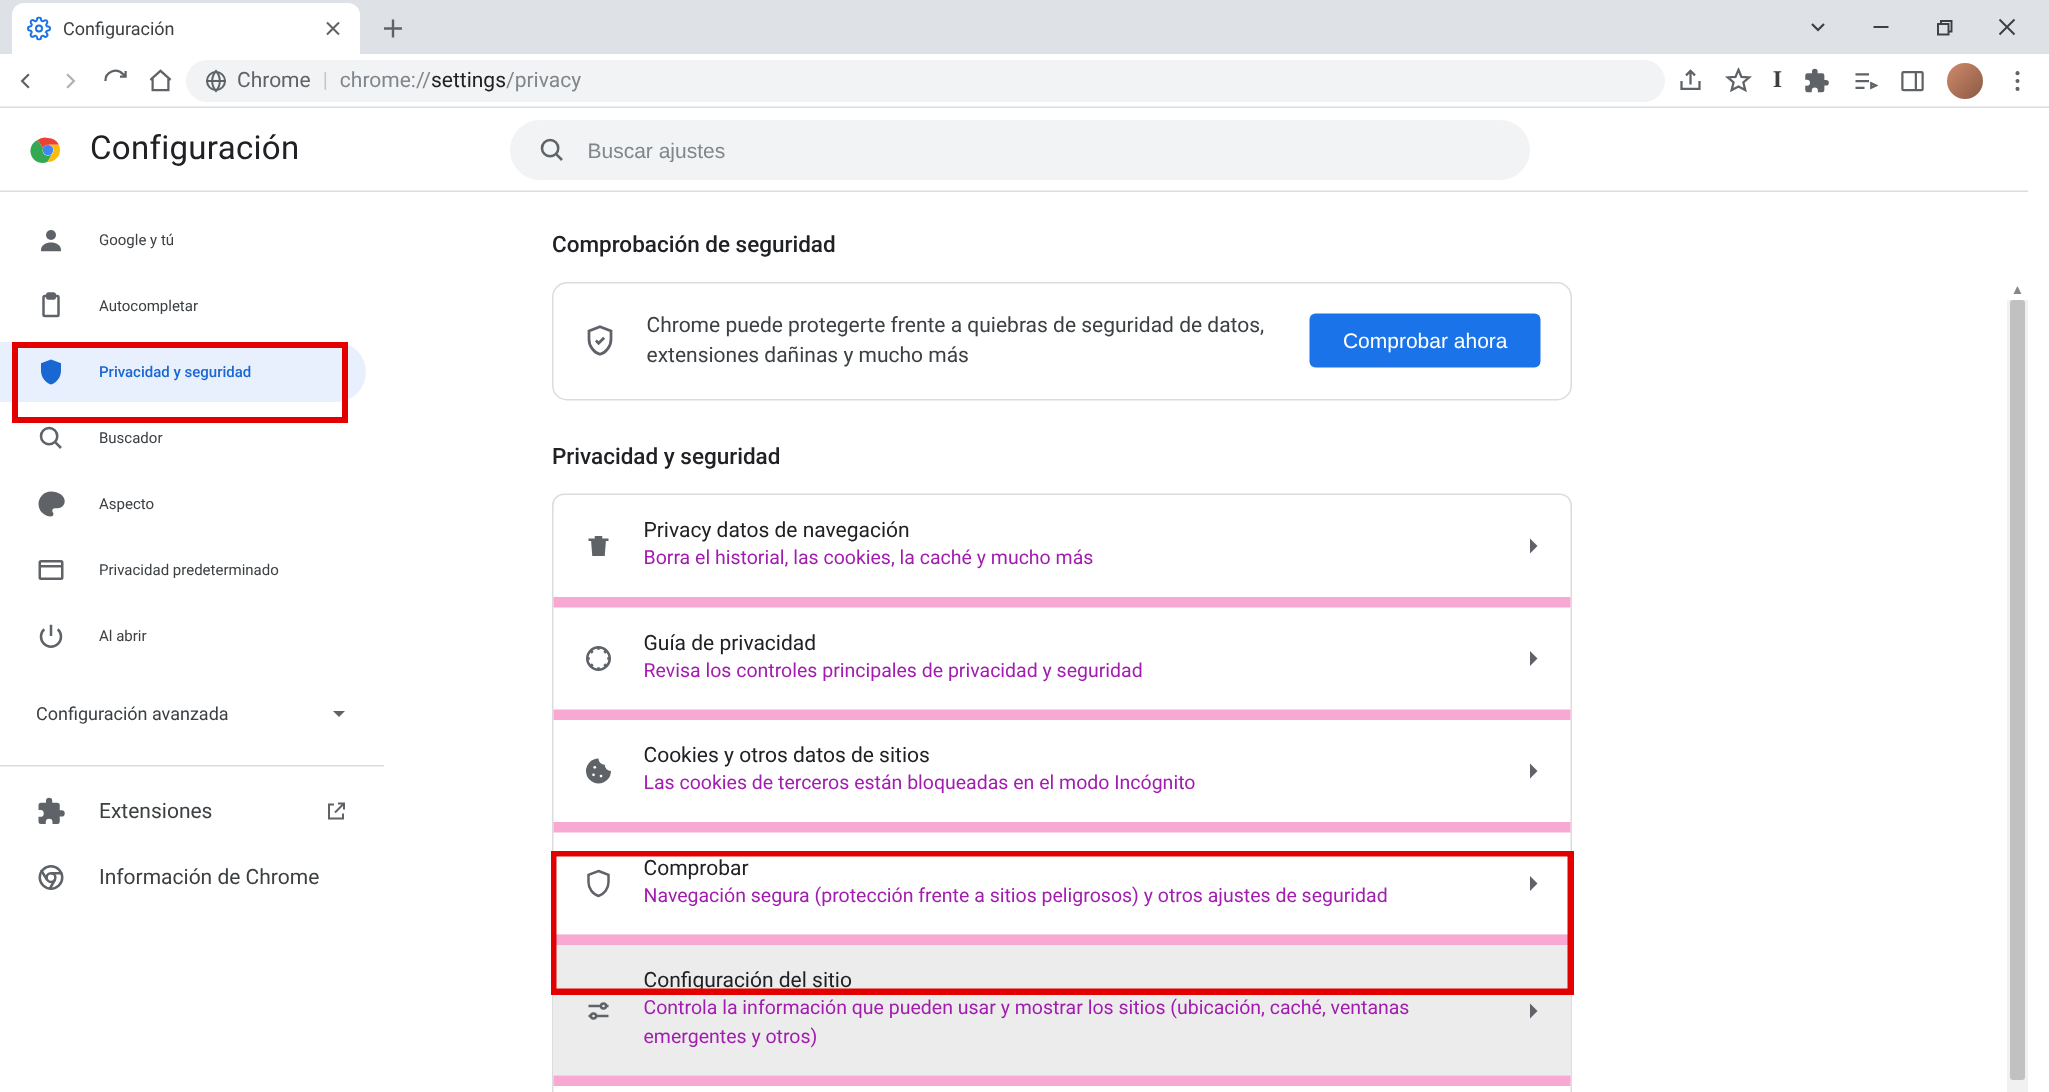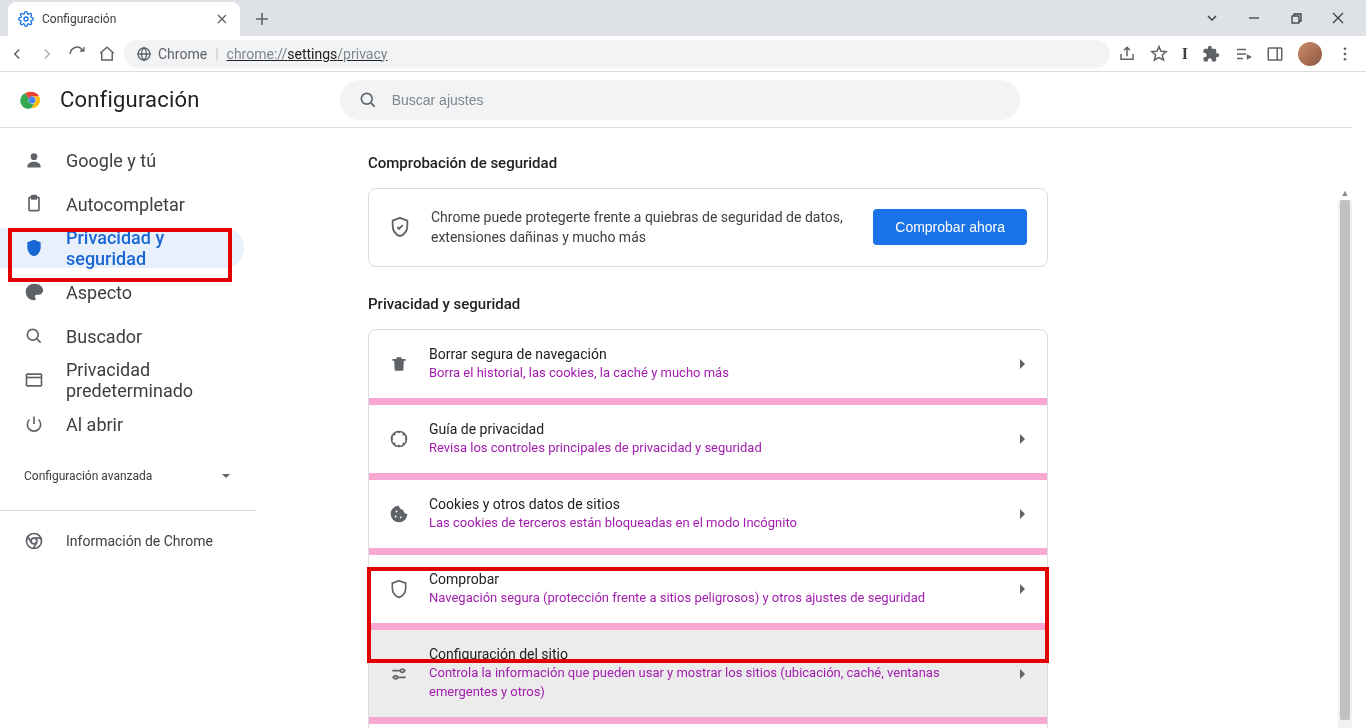--- a/index.html
+++ b/index.html
@@ -64,21 +64,21 @@
     background:#f1f3f4;
     border-radius:14px;
     display:flex;
     align-items:center;
     padding:0 12px;
     gap:8px;
     font-size:14px;
     color:#202124;
   }
   .omnibox .secure { color:#5f6368; display:flex; align-items:center; gap:6px; font-size:14px; }
-  .omnibox .urlbar { flex:1; display:flex; align-items:center; gap:0;text-decoration:underline; }
+  .omnibox .urlbar { flex:1; display:flex; align-items:center; gap:0; }
   .url-dim { color:#80868b; }
   .url-strong { color:#202124; }
   .toolbar-right { display:flex; gap:14px; align-items:center; color:#5f6368; padding-right:4px; }
   .avatar-circle { width:24px; height:24px; border-radius:50%; background:linear-gradient(135deg,#d08a6b,#8a5a44); }
   
   .app {
     width:1352px;
     position:relative;
   }
   .app-header {
@@ -117,21 +117,21 @@
     overflow-y:auto;
   }
   .side-item {
     height:40px;
     display:flex;
     align-items:center;
     gap:22px;
     padding:0 24px;
     border-radius:0 20px 20px 0;
     margin:4px 12px 4px 0;
-    font-size:18px;
+    font-size:10px;
     color:#3c4043;
     cursor:pointer;
   }
   .side-item .icon { width:20px; color:#5f6368; display:flex; align-items:center; justify-content:center; }
   .side-item.active { background:#e8f0fe; color:#1967d2; font-weight:500; }
   .side-item.active .icon { color:#1967d2; }
   .side-advanced {
     height:48px;
     display:flex;
     align-items:center;
@@ -173,20 +173,21 @@
   .card {
     border:1px solid #dadce0;
     border-radius:8px;
     background:#fff;
   }
   .safety-card {
     display:flex;
     align-items:center;
     padding:18px 20px;
     gap:20px;
+    border-radius:10px;
   }
   .safety-text { flex:1; font-size:14px; color:#3c4043; line-height:1.45; }
   .btn-primary {
     background:#1a73e8;
     color:#fff;
     border:none;
     height:36px;
     padding:0 22px;
     border-radius:4px;
     font-size:14px;
@@ -401,34 +402,34 @@
       <div class="side-item active">
         <span class="icon">
             <svg width="20" height="20" viewBox="0 0 24 24" fill="#1967d2">
               <path d="M12 2l8 3v6c0 5-3.4 9.7-8 11-4.6-1.3-8-6-8-11V5z"></path>
             </svg>
           </span>
         <span>Privacidad y seguridad</span>
       </div>
       <div class="side-item">
         <span class="icon">
-            <svg width="20" height="20" viewBox="0 0 24 24" fill="#5f6368">
-              <path d="M12 2a10 10 0 1 0 0 20c1.1 0 2-.9 2-2 0-.5-.2-1-.5-1.3-.3-.4-.5-.8-.5-1.3 0-1.1.9-2 2-2h2.3A5.7 5.7 0 0 0 23 9.7C23 5.5 18.1 2 12 2z"></path>
-            </svg>
-          </span>
-        <span>Aspecto</span>
-      </div>
-      <div class="side-item">
-        <span class="icon">
             <svg width="20" height="20" viewBox="0 0 24 24" fill="none" stroke="#5f6368" stroke-width="2">
               <circle cx="10.5" cy="10.5" r="6.5"></circle>
               <path d="M20 20l-4.5-4.5"></path>
             </svg>
           </span>
         <span>Buscador</span>
+      </div>
+      <div class="side-item">
+        <span class="icon">
+            <svg width="20" height="20" viewBox="0 0 24 24" fill="#5f6368">
+              <path d="M12 2a10 10 0 1 0 0 20c1.1 0 2-.9 2-2 0-.5-.2-1-.5-1.3-.3-.4-.5-.8-.5-1.3 0-1.1.9-2 2-2h2.3A5.7 5.7 0 0 0 23 9.7C23 5.5 18.1 2 12 2z"></path>
+            </svg>
+          </span>
+        <span>Aspecto</span>
       </div>
       <div class="side-item">
         <span class="icon">
             <svg width="20" height="20" viewBox="0 0 24 24" fill="none" stroke="#5f6368" stroke-width="2">
               <rect x="3" y="5" width="18" height="14" rx="1"></rect>
               <path d="M3 9h18"></path>
             </svg>
           </span>
         <span>Privacidad predeterminado</span>
       </div>
@@ -442,20 +443,33 @@
       </div>
       <div class="side-advanced">
         <span>Configuración avanzada</span>
         <span>
             <svg width="12" height="12" viewBox="0 0 12 12" fill="#5f6368">
               <path d="M2 4l4 4 4-4z"></path>
             </svg>
           </span>
       </div>
       <div class="side-divider"></div>
+      <div class="side-link">
+        <span class="icon">
+            <svg width="20" height="20" viewBox="0 0 24 24" fill="#5f6368">
+              <path d="M20.5 11H19V7a2 2 0 0 0-2-2h-4V3.5a2.5 2.5 0 1 0-5 0V5H4a2 2 0 0 0-2 2v3.8h1.5a2.7 2.7 0 1 1 0 5.4H2V20a2 2 0 0 0 2 2h3.8v-1.5a2.7 2.7 0 1 1 5.4 0V22H17a2 2 0 0 0 2-2v-4h1.5a2.5 2.5 0 1 0 0-5z"></path>
+            </svg>
+          </span>
+        <span>Extensiones</span>
+        <span class="trail">
+            <svg width="16" height="16" viewBox="0 0 24 24" fill="none" stroke="#5f6368" stroke-width="2">
+              <path d="M14 4h6v6M20 4l-9 9M19 14v5H5V5h5"></path>
+            </svg>
+          </span>
+      </div>
       <div class="side-link">
         <span class="icon">
             <svg width="20" height="20" viewBox="0 0 24 24" fill="none" stroke="#5f6368" stroke-width="2">
               <circle cx="12" cy="12" r="9"></circle>
               <circle cx="12" cy="12" r="3.5"></circle>
               <path d="M12 8.5h9M8.8 13.8 4 6M15.2 13.8 11 21"></path>
             </svg>
           </span>
         <span>Información de Chrome</span>
       </div>
@@ -477,21 +491,21 @@
 
         <div class="section-title" style="margin-top:28px">Privacidad y seguridad</div>
         <div class="card privacy-list">
           <div class="row">
             <span class="row-icon">
                 <svg width="20" height="20" viewBox="0 0 24 24" fill="#5f6368">
                   <path d="M6 7h12l-1 13H7zM9 4h6v2H9zM4 6h16v2H4z"></path>
                 </svg>
               </span>
             <div class="row-body">
-              <div class="row-title">Borrar segura de navegación</div>
+              <div class="row-title">Privacy datos de navegación</div>
               <div class="row-sub">Borra el historial, las cookies, la caché y mucho más</div>
             </div>
             <span class="row-arrow">
                 <svg width="8" height="12" viewBox="0 0 8 12" fill="#5f6368">
                   <path d="M1 1l5 5-5 5z"></path>
                 </svg>
               </span>
           </div>
           <div class="row">
             <span class="row-icon">

